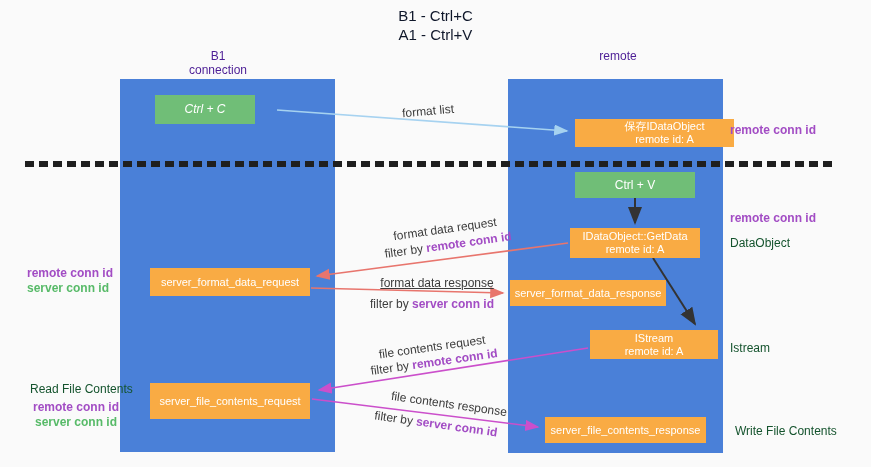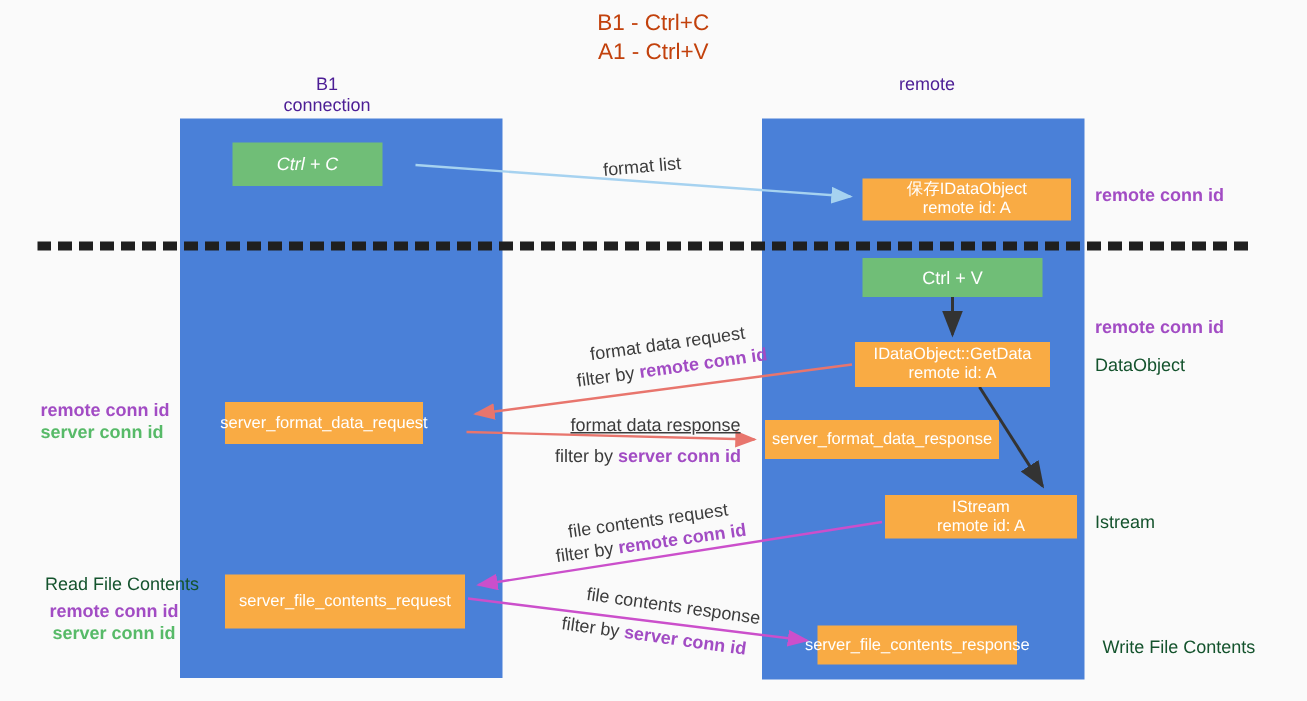--- a/index.html
+++ b/index.html
@@ -8,21 +8,21 @@
     background:var(--bg,#fafafa);
     font-family:"Liberation Sans",sans-serif;
     color:#3b3b3b;
   }
   .col{
     position:absolute;top:79px;width:215px;height:373px;
     background:var(--column-blue,#4a80d8);
   }
   .title{
     position:absolute;top:6px;left:0;width:100%;
-    text-align:center;font-size:15px;line-height:19px;color:#c2410c;
+    text-align:center;font-size:15px;line-height:19px;color:#0f172a;
   }
   .colheader{
     position:absolute;top:49px;width:120px;text-align:center;
     font-size:12px;line-height:14px;color:#4c1d95;
   }
   .node{
     position:absolute;display:flex;flex-direction:column;
     align-items:center;justify-content:center;
     color:#fff;font-size:11px;line-height:13px;text-align:center;
     white-space:nowrap;
@@ -90,46 +90,46 @@
     <line x1="653" y1="258" x2="695" y2="324" style="stroke:var(--arrow-black,#333)" stroke-width="2" marker-end="url(#m-black)"></line>
     <line x1="568" y1="243" x2="317" y2="276" style="stroke:var(--arrow-red,#e8756d)" stroke-width="1.6" marker-end="url(#m-red)"></line>
     <line x1="311" y1="288" x2="503" y2="293" style="stroke:var(--arrow-red,#e8756d)" stroke-width="1.6" marker-end="url(#m-red)"></line>
     <line x1="588" y1="348" x2="319" y2="390" style="stroke:var(--arrow-magenta,#cb4fcb)" stroke-width="1.6" marker-end="url(#m-magenta)"></line>
     <line x1="312" y1="399" x2="538" y2="427" style="stroke:var(--arrow-magenta,#cb4fcb)" stroke-width="1.6" marker-end="url(#m-magenta)"></line>
   </svg>
 
   <div class="node green" style="left:155px;top:95px;width:100px;height:29px;font-style:italic;">
     <span>Ctrl + C</span>
   </div>
-  <div class="node orange" style="left:150px;top:268px;width:132px;height:28px;text-align:right;">
+  <div class="node orange" style="left:150px;top:268px;width:160px;height:28px;text-align:right;">
     <span>server_format_data_request</span>
   </div>
   <div class="node orange" style="left:150px;top:383px;width:160px;height:36px;">
     <span>server_file_contents_request</span>
   </div>
 
-  <div class="node orange" style="left:575px;top:119px;width:139px;height:28px;">
+  <div class="node orange" style="left:575px;top:119px;width:139px;height:28px;padding-left:20px;">
     <span>保存IDataObject</span>
     <span>remote id: A</span>
   </div>
   <div class="node green" style="left:575px;top:172px;width:120px;height:26px;">
     <span>Ctrl + V</span>
   </div>
   <div class="node orange" style="left:570px;top:228px;width:130px;height:30px;">
     <span>IDataObject::GetData</span>
     <span>remote id: A</span>
   </div>
   <div class="node orange" style="left:510px;top:280px;width:156px;height:26px;">
     <span>server_format_data_response</span>
   </div>
   <div class="node orange" style="left:590px;top:330px;width:128px;height:29px;">
     <span>IStream</span>
     <span>remote id: A</span>
   </div>
-  <div class="node orange" style="left:545px;top:417px;width:133px;height:26px;">
+  <div class="node orange" style="left:545px;top:417px;width:161px;height:26px;">
     <span>server_file_contents_response</span>
   </div>
 
   <div class="elabel rot-n5" style="left:428px;top:111px;">format list</div>
 
   <div class="elabel rot-n8" style="left:445px;top:229px;">format data request</div>
   <div class="elabel rot-n8" style="left:448px;top:245px;">
     <span>filter by </span><span class="purple">remote conn id</span>
   </div>
 

